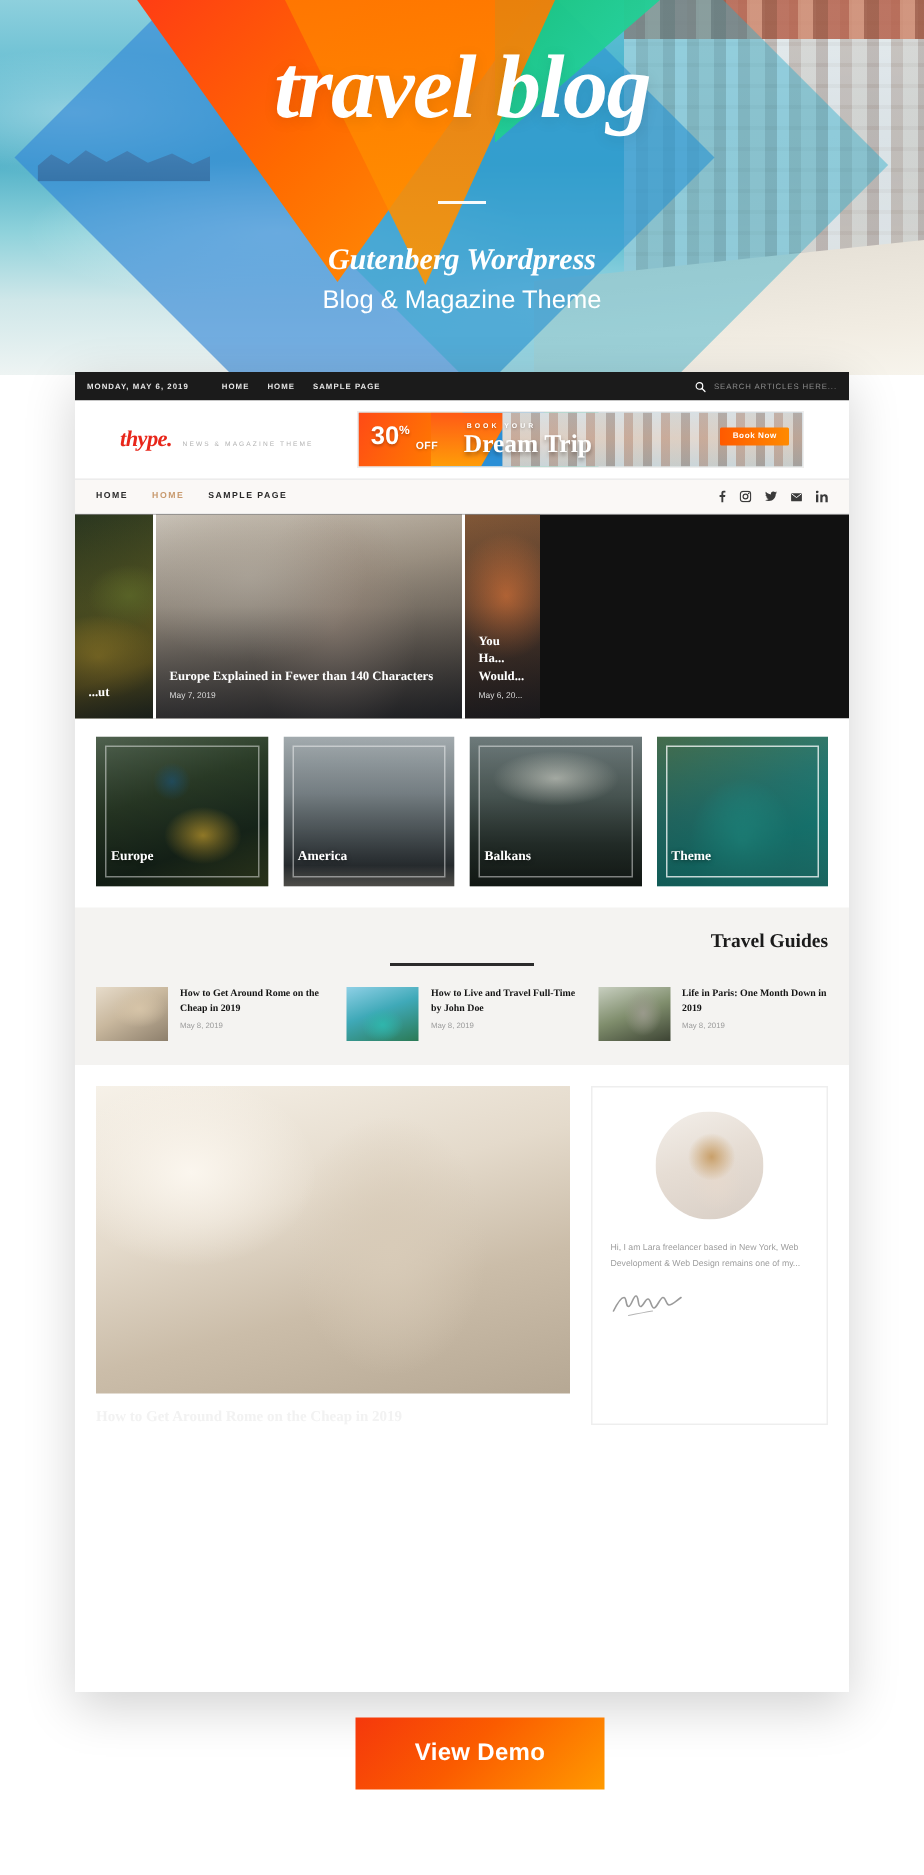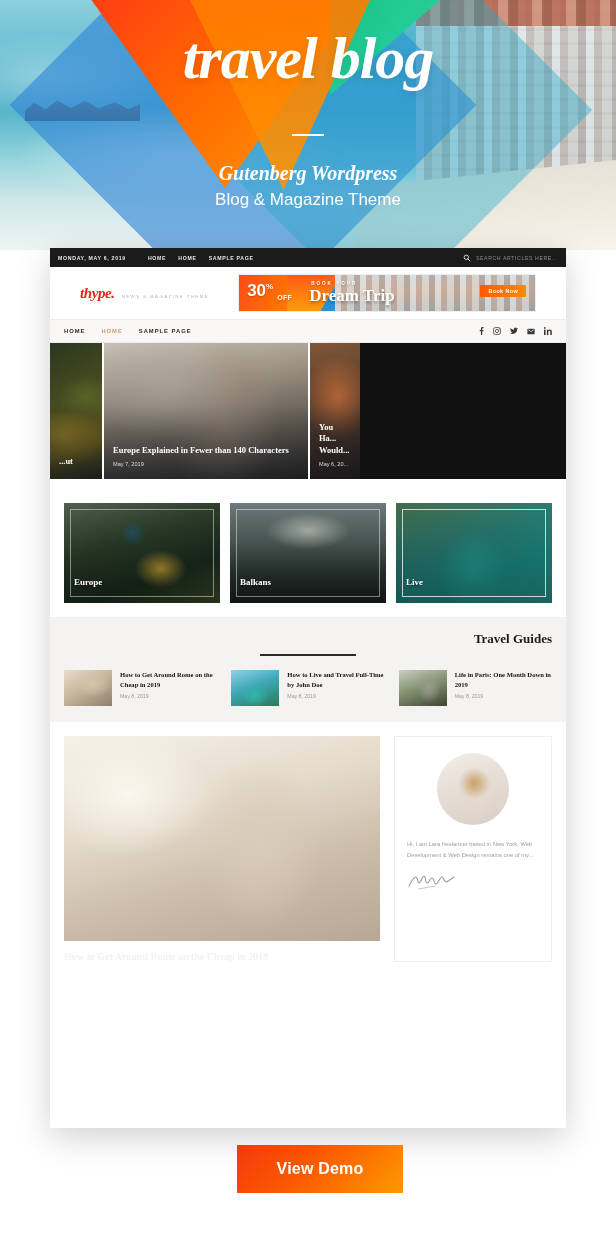--- a/index.html
+++ b/index.html
@@ -231,21 +231,21 @@
       linear-gradient(165deg,#ded6c9 0%, #b6a895 40%, #7d7162 75%, #4a443c 100%); }
   .img-street{ background:
       radial-gradient(ellipse 90px 70px at 65% 30%, #d9cdbb, transparent 72%),
       radial-gradient(ellipse 70px 100px at 28% 60%, #3a4a5e, transparent 70%),
       linear-gradient(165deg,#cdbfae 0%, #9a8e7f 42%, #5b5a56 78%, #2f3338 100%); }
   .img-pack{ background:
       radial-gradient(ellipse 50px 60px at 55% 40%, #e07a3c, transparent 70%),
       linear-gradient(160deg,#8e5f3a 0%, #6d4a32 45%, #3b2d24 100%); }
 
   
-  .cats{ background:#fff; padding:24px 14px 14px; display:flex; gap:10px; }
+  .cats{ background:#fff; padding:12px 14px 14px; display:flex; gap:10px; }
   .cat{ position:relative; flex:1; height:100px; overflow:hidden; }
   .cat .ci{ position:absolute; inset:0; }
   .cat .cframe{ position:absolute; inset:6px; border:1px solid rgba(255,255,255,.45); }
   .cat .cov{ position:absolute; inset:0; background:linear-gradient(180deg,rgba(0,0,0,.12),rgba(0,0,0,.45)); }
   .cat .cname{
     position:absolute; left:10px; bottom:16px;
     font-family:"Liberation Serif", serif; font-weight:700; font-size:9px; color:#fff;
     text-shadow:0 1px 3px rgba(0,0,0,.5);
   }
   .ci-europe{ background:
@@ -439,30 +439,36 @@
   </div>
 
   <div class="cats">
     <div class="cat">
       <div class="ci ci-europe"></div>
       <div class="cov"></div>
       <div class="cframe"></div>
       <div class="cname">Europe</div>
     </div>
     <div class="cat">
+      <div class="ci ci-america"></div>
+      <div class="cov"></div>
+      <div class="cframe"></div>
+      <div class="cname">America</div>
+    </div>
+    <div class="cat">
       <div class="ci ci-balkans"></div>
       <div class="cov"></div>
       <div class="cframe"></div>
       <div class="cname">Balkans</div>
     </div>
     <div class="cat asia">
       <div class="ci ci-asia"></div>
       <div class="cov"></div>
       <div class="cframe"></div>
-      <div class="cname">Live</div>
+      <div class="cname">Theme</div>
     </div>
   </div>
 
   <div class="guides">
     <h2>Travel Guides</h2>
     <div class="gline"></div>
     <div class="grid">
       <div class="gitem">
         <div class="gthumb gt-rome"></div>
         <div class="gtext">

